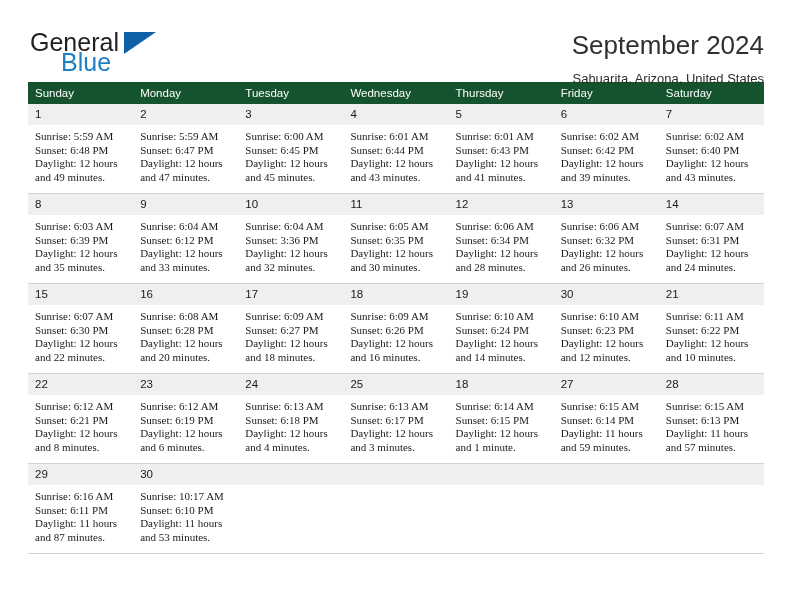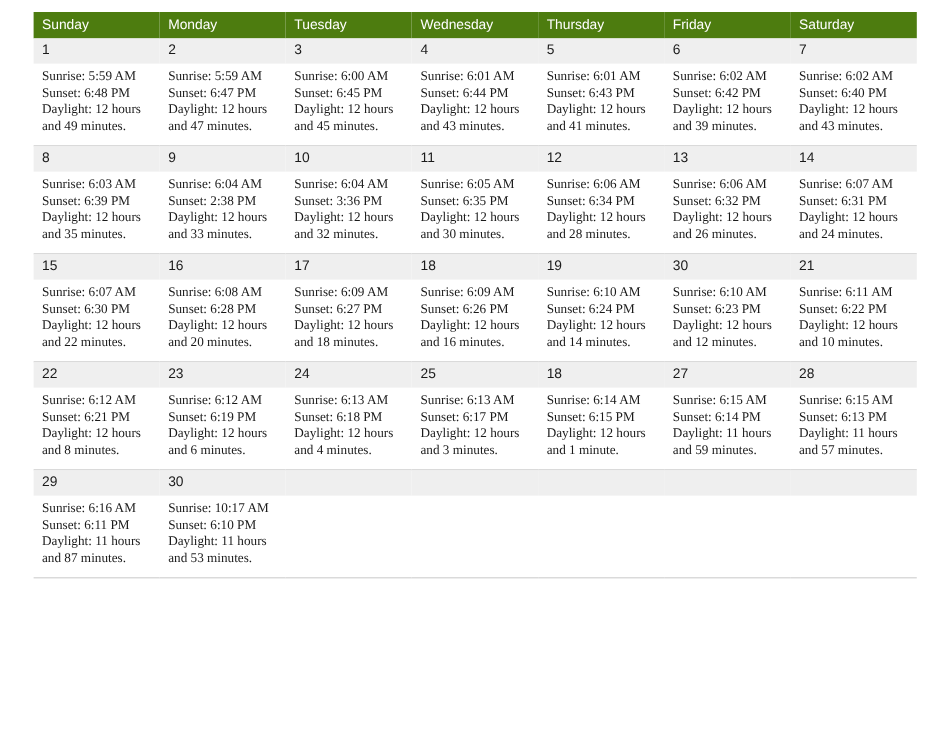--- a/index.html
+++ b/index.html
@@ -81,21 +81,21 @@
   }
 
   
   .calendar {
     width: 736px;
     border-collapse: collapse;
     table-layout: fixed;
     margin-top: 10px;
   }
   .calendar th {
-    background: #4d7c0f;
+    background: #14532d;
     color: #ffffff;
     font-size: 11.5px;
     font-weight: normal;
     text-align: left;
     padding: 5px 0 5px 7px;
     height: 20px;
     box-sizing: border-box;
     border: none;
   }
   .calendar td {
@@ -131,20 +131,34 @@
   .info div {
     white-space: nowrap;
   }
   .blank .info { visibility: hidden; }
 </style>
 </head>
 <body>
 
 <div class="page">
 
+  <div class="top">
+
+    <div class="logo">
+      <span class="logo-general">General</span>
+      <span class="logo-tri"></span>
+      <span class="logo-blue">Blue</span>
+    </div>
+
+    <div class="titles">
+      <div class="cal-title">September 2024</div>
+      <div class="cal-subtitle">Sahuarita, Arizona, United States</div>
+    </div>
+
+  </div>
 
   <table class="calendar">
     <thead>
       <tr>
         <th>Sunday</th>
         <th>Monday</th>
         <th>Tuesday</th>
         <th>Wednesday</th>
         <th>Thursday</th>
         <th>Friday</th>
@@ -243,21 +257,21 @@
                 <div>Daylight: 12 hours</div>
                 <div>and 35 minutes.</div>
               </div>
             </div>
           </td>
         <td>
             <div class="daycell">
               <div class="daynum">9</div>
               <div class="info">
                 <div>Sunrise: 6:04 AM</div>
-                <div>Sunset: 2:38 PM</div>
+                <div>Sunset: 6:12 PM</div>
                 <div>Daylight: 12 hours</div>
                 <div>and 33 minutes.</div>
               </div>
             </div>
           </td>
         <td>
             <div class="daycell">
               <div class="daynum">10</div>
               <div class="info">
                 <div>Sunrise: 6:04 AM</div>

